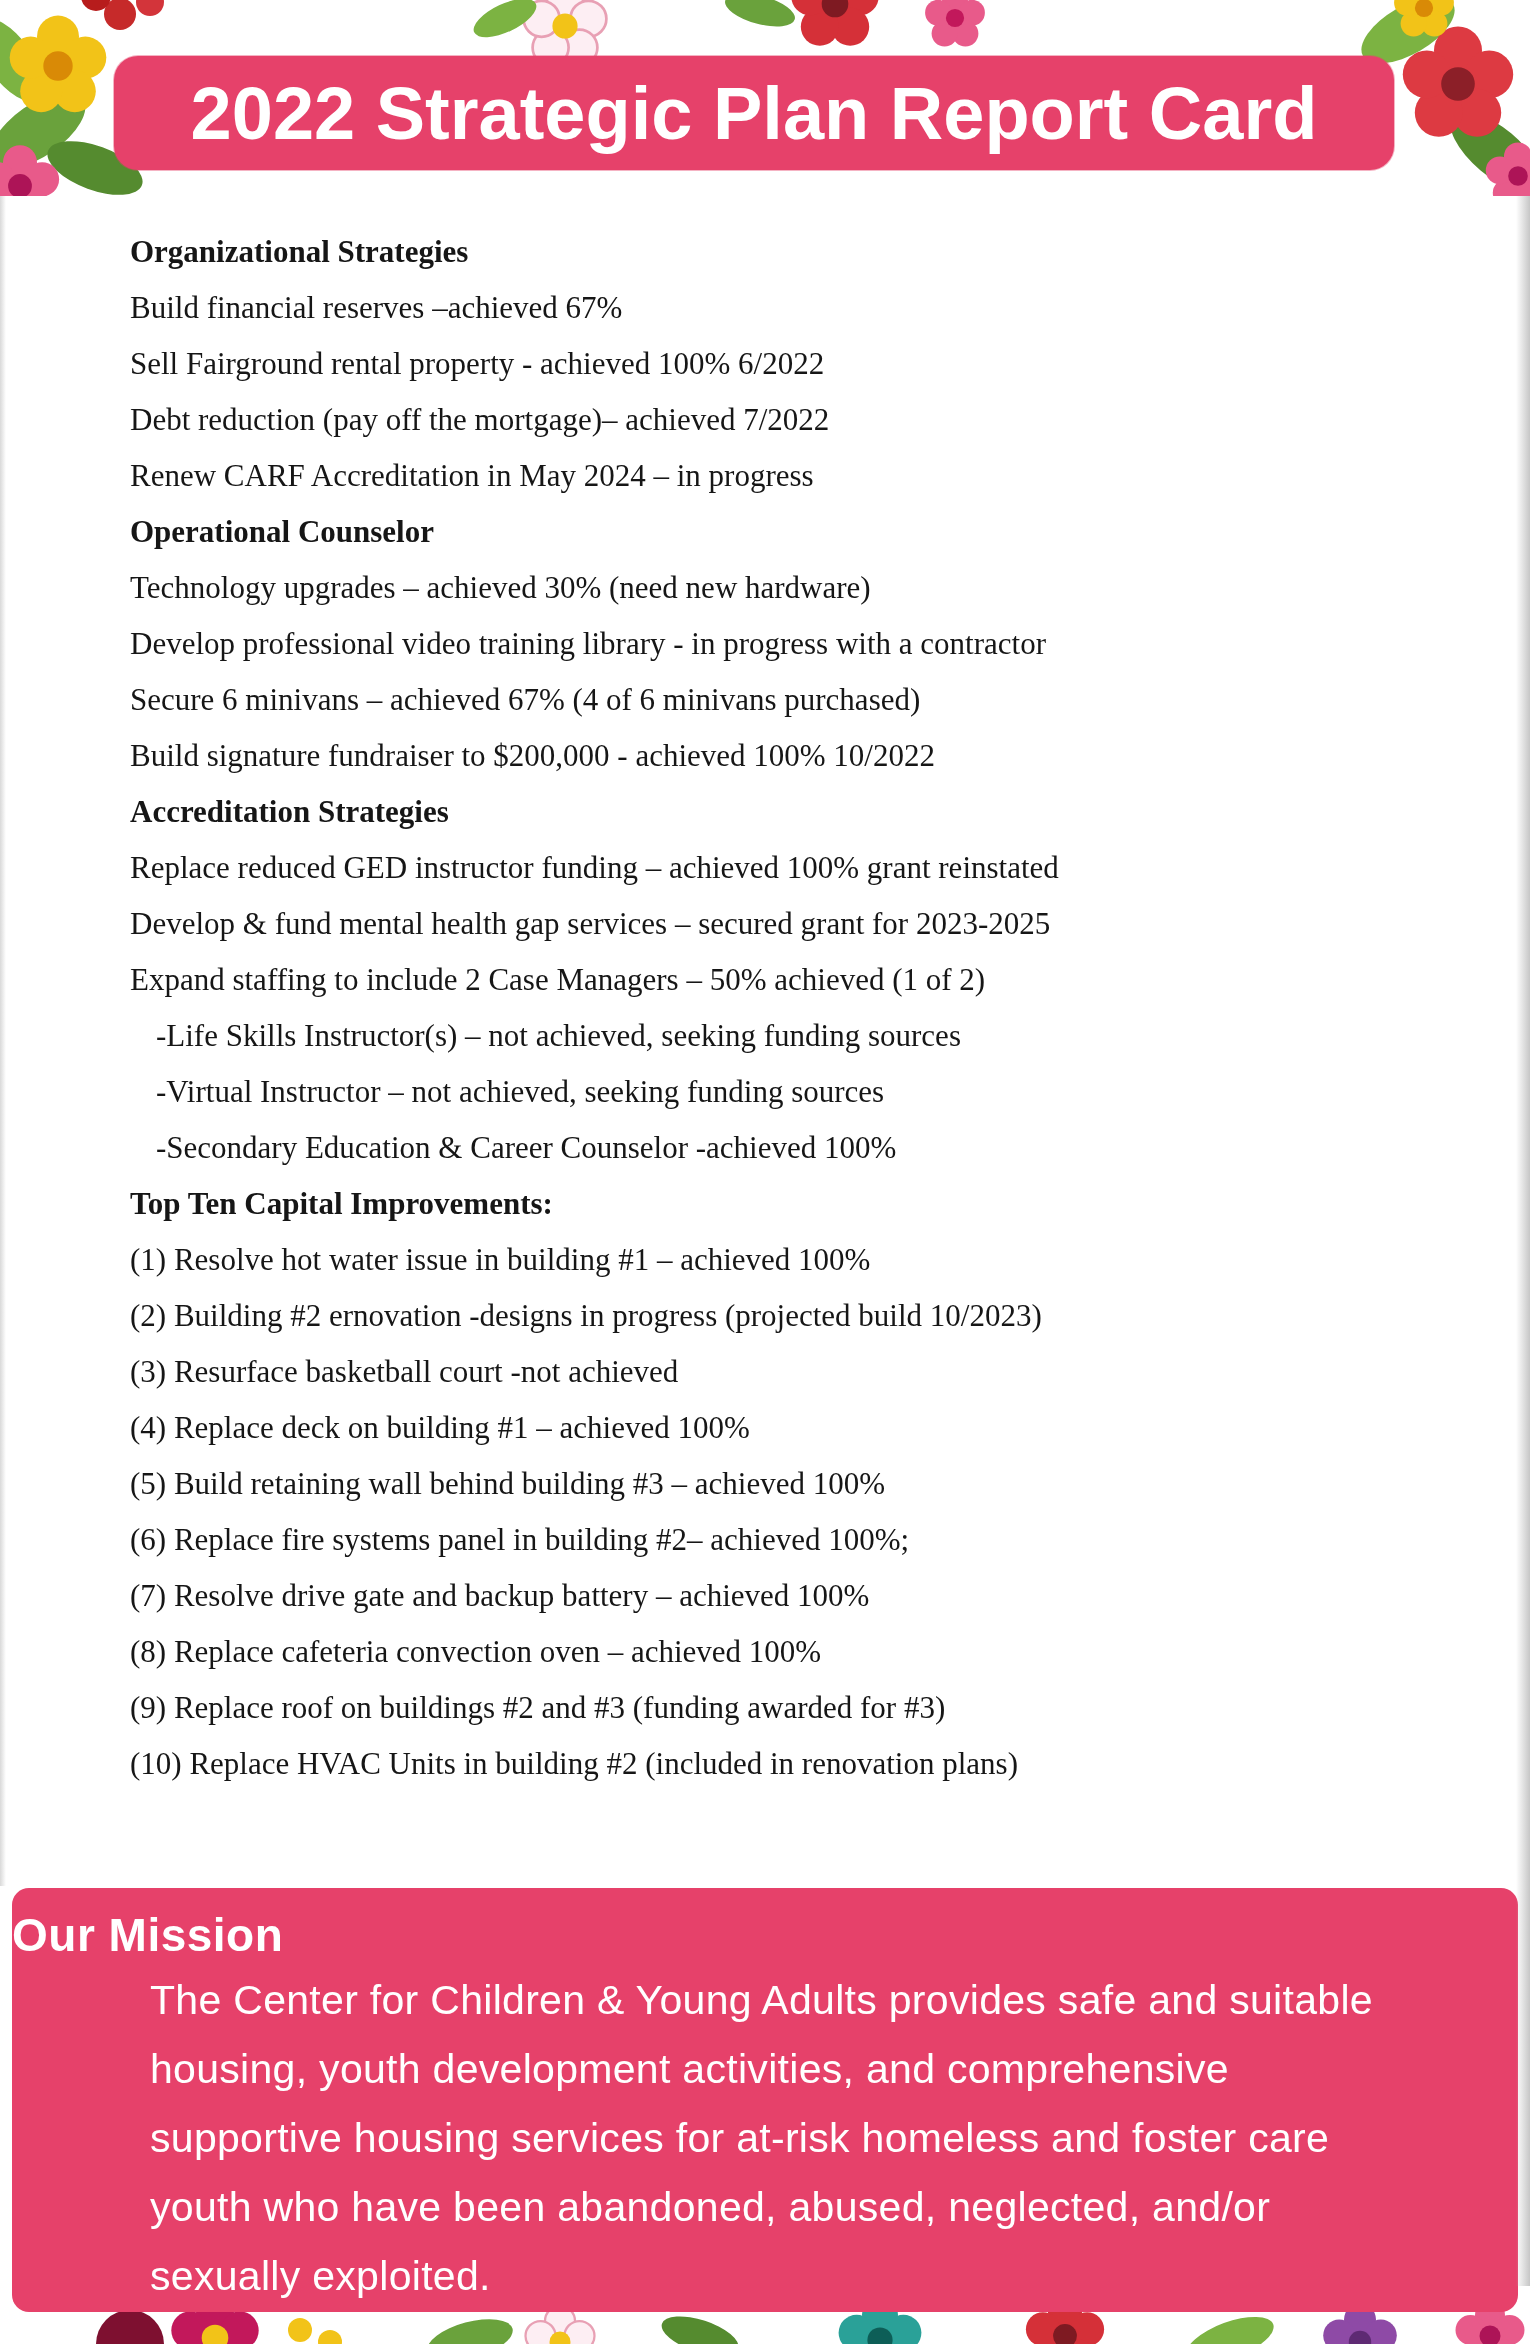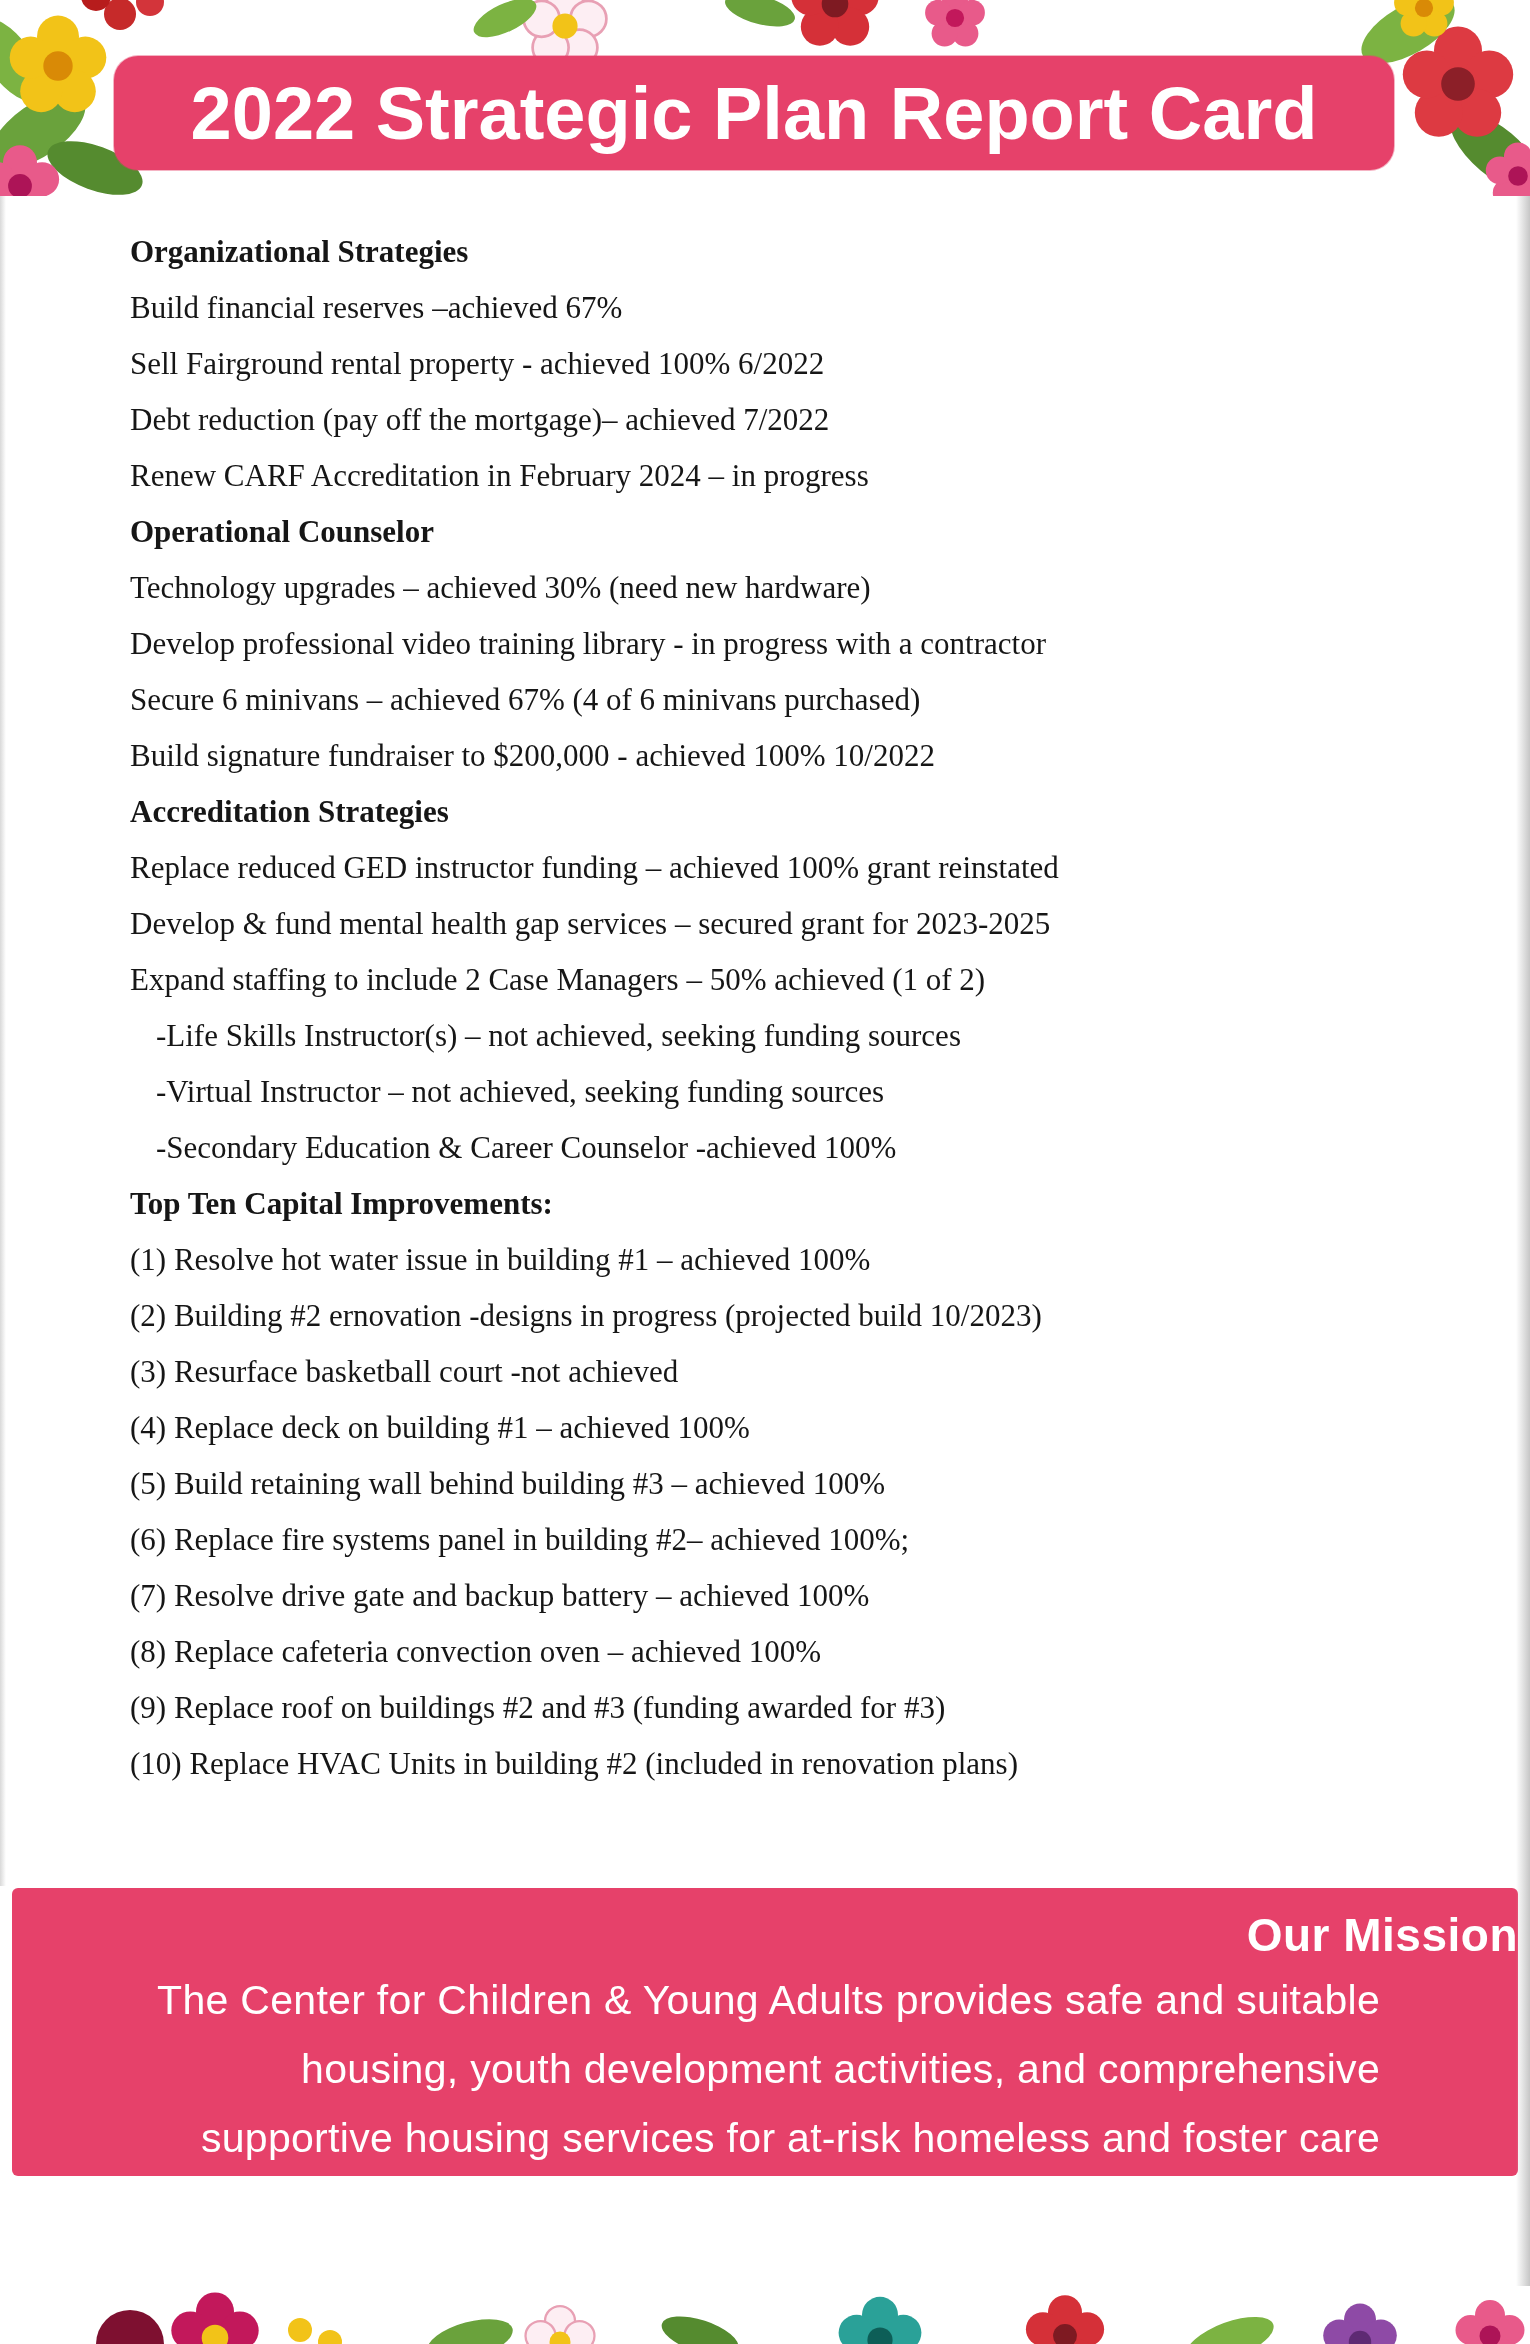--- a/index.html
+++ b/index.html
@@ -32,23 +32,23 @@
   
   .report-body{
     position:absolute;top:224px;left:130px;width:1290px;
     z-index:2;color:#161616;
   }
   .report-body p{margin:0;font-size:31px;line-height:56px;font-family:Liberation Serif, serif;}
   .report-body p.heading{font-weight:bold;}
   .report-body p.indent{padding-left:26px;}
   
   .mission-box{
-    position:absolute;left:12px;top:1888px;width:1506px;height:288px;
-    background:#e6416a;border-radius:6px;
-    color:#ffffff;text-align:right;z-index:2;
+    position:absolute;left:12px;top:1888px;width:1506px;height:424px;
+    background:#e6416a;border-radius:17px;
+    color:#ffffff;text-align:left;z-index:2;
   }
   .mission-box h2{
     margin:20px 0 4px 0;font-size:46px;font-weight:bold;letter-spacing:.5px;
   }
   .mission-box .mission-text{
     margin:4px auto;width:1230px;
     font-size:41px;font-weight:normal;line-height:69px;letter-spacing:.3px;
   }
   
   .scan-edge-right{
@@ -156,21 +156,21 @@
   <div class="title-banner">
     <h1>2022 Strategic Plan Report Card</h1>
   </div>
 
   <div class="report-body">
 
     <p class="heading">Organizational Strategies</p>
     <p>Build financial reserves –achieved 67%</p>
     <p>Sell Fairground rental property - achieved 100% 6/2022</p>
     <p>Debt reduction (pay off the mortgage)– achieved 7/2022</p>
-    <p>Renew CARF Accreditation in February 2024 – in progress</p>
+    <p>Renew CARF Accreditation in May 2024 – in progress</p>
 
     <p class="heading">Operational Counselor</p>
     <p>Technology upgrades – achieved 30% (need new hardware)</p>
     <p>Develop professional video training library - in progress with a contractor</p>
     <p>Secure 6 minivans – achieved 67% (4 of 6 minivans purchased)</p>
     <p>Build signature fundraiser to $200,000 - achieved 100%  10/2022</p>
 
     <p class="heading">Accreditation Strategies</p>
     <p>Replace reduced GED instructor funding – achieved 100% grant reinstated</p>
     <p>Develop &amp; fund mental health gap services – secured grant for 2023-2025</p>

